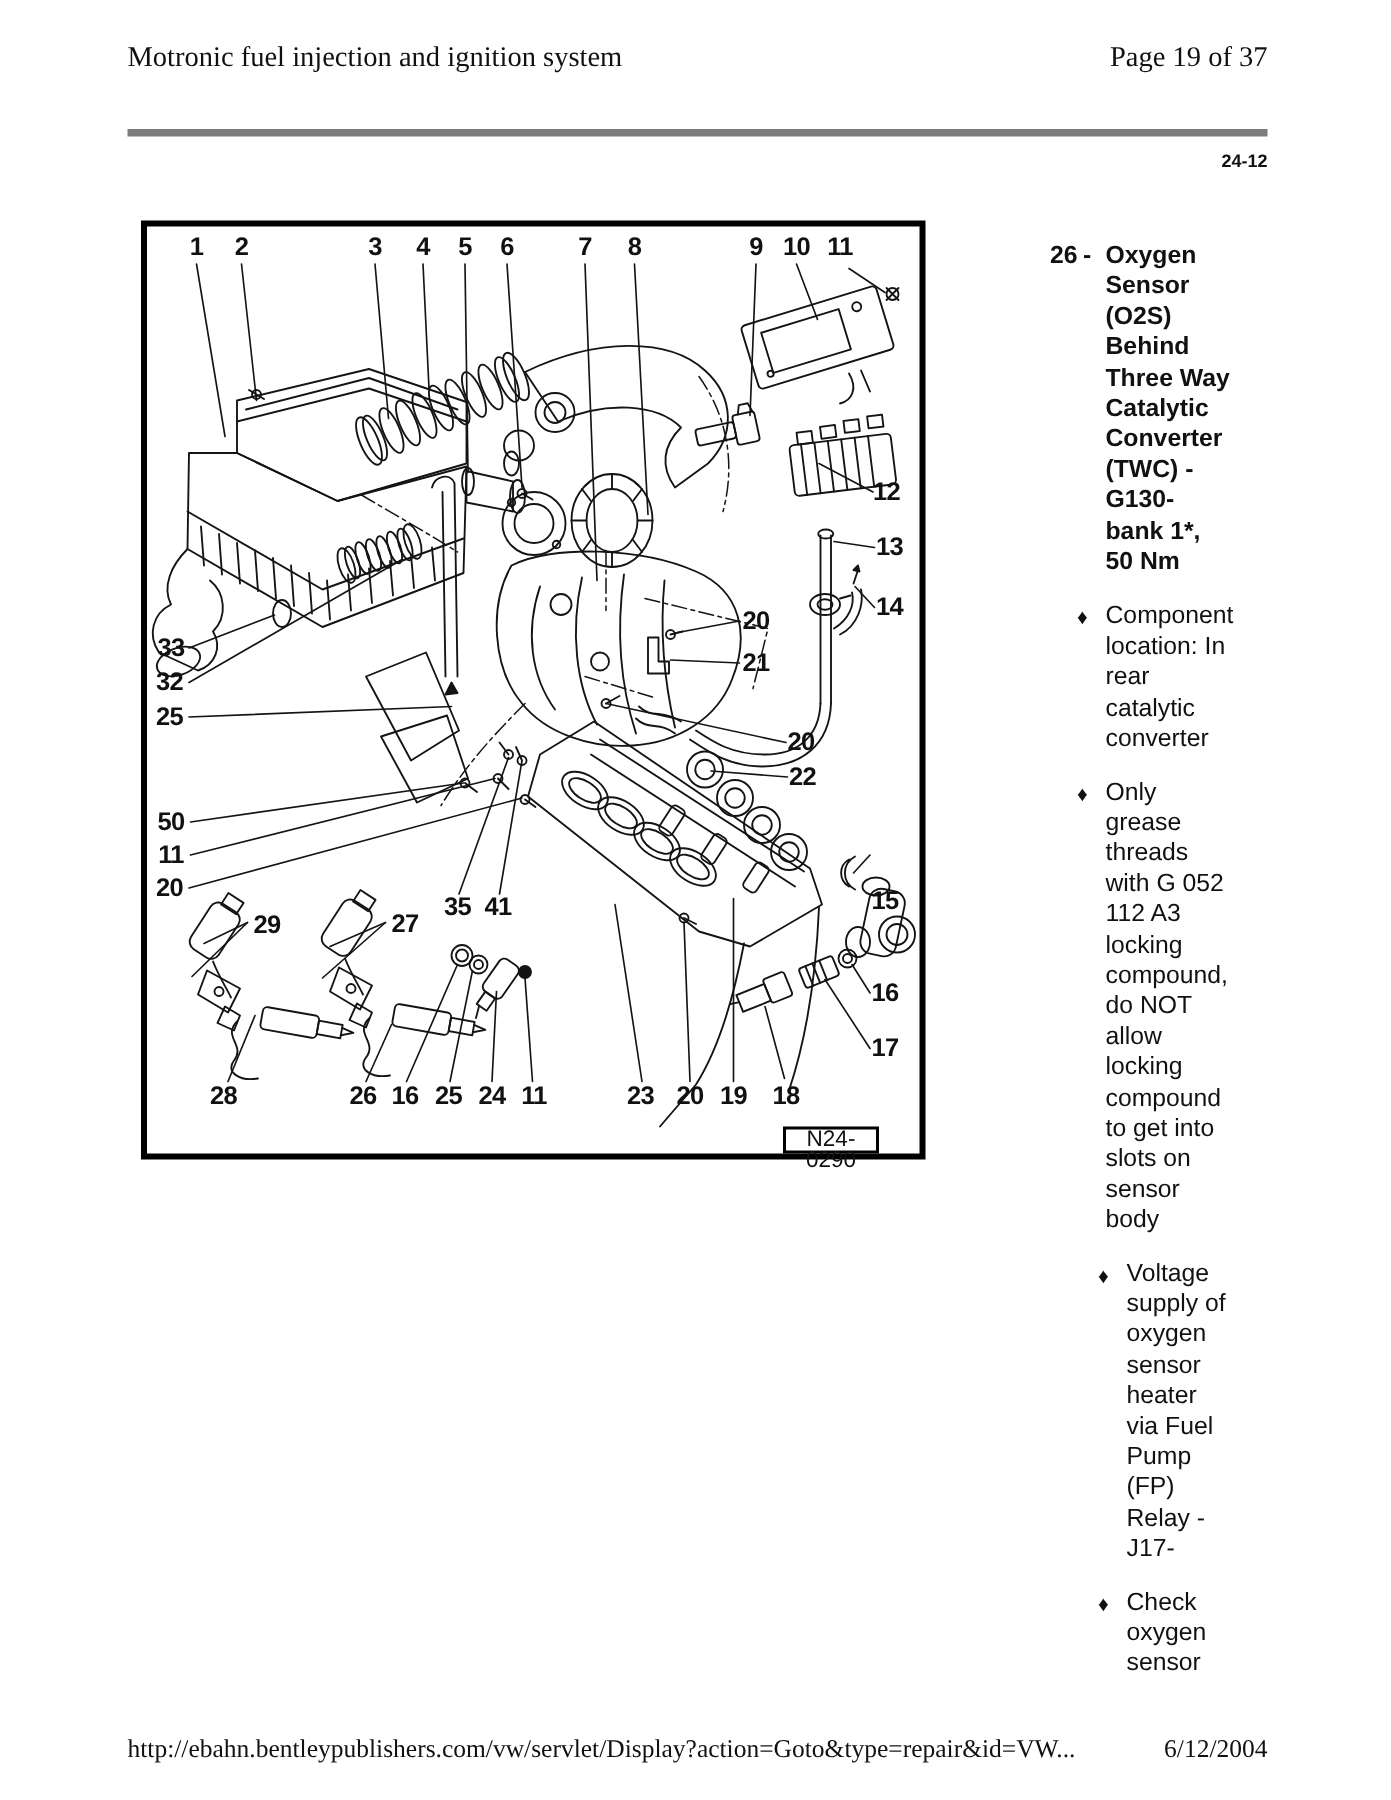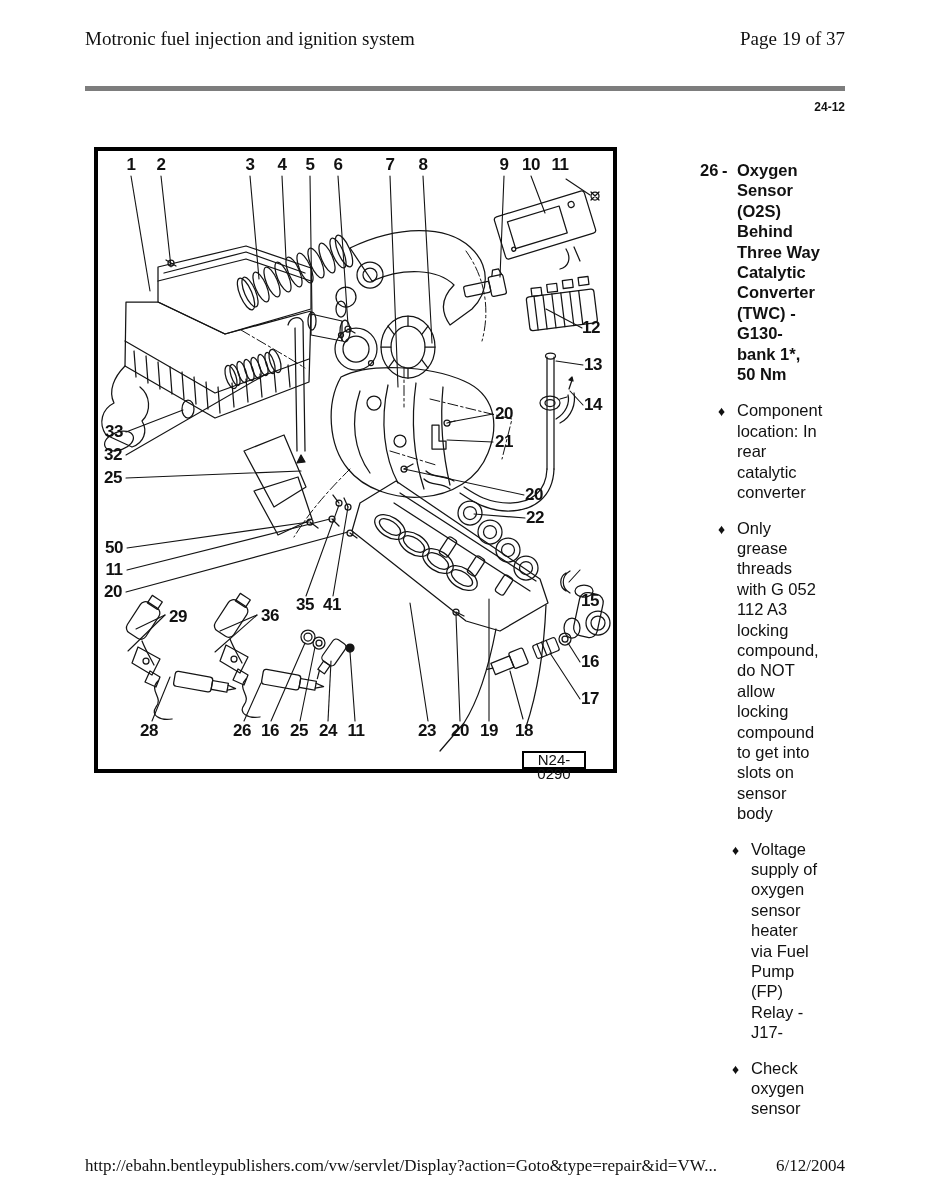--- a/index.html
+++ b/index.html
@@ -343,21 +343,21 @@
       <span class="callout" style="left: 492px; top: 419px; margin-top: 31px;">15</span>
       <span class="callout" style="left: 492px; top: 511px;">16</span>
       <span class="callout" style="left: 492px; top: 548px;">17</span>
       <span class="callout" style="left: 16px; top: 281px;">33</span>
       <span class="callout" style="left: 15px; top: 304px;">32</span>
       <span class="callout" style="left: 15px; top: 327px;">25</span>
       <span class="callout" style="left: 16px; top: 397px;">50</span>
       <span class="callout" style="left: 16px; top: 419px;">11</span>
       <span class="callout" style="left: 15px; top: 441px;">20</span>
       <span class="callout" style="left: 80px; top: 466px;">29</span>
-      <span class="callout" style="left: 172px; top: 465px;">36</span>
+      <span class="callout" style="left: 172px; top: 465px;">27</span>
       <span class="callout" style="left: 207px; top: 454px;">35</span>
       <span class="callout" style="left: 234px; top: 454px;">41</span>
       <span class="callout" style="left: 51px; top: 580px;">28</span>
       <span class="callout" style="left: 144px; top: 580px;">26</span>
       <span class="callout" style="left: 172px; top: 580px;">16</span>
       <span class="callout" style="left: 201px; top: 580px;">25</span>
       <span class="callout" style="left: 230px; top: 580px;">24</span>
       <span class="callout" style="left: 258px; top: 580px;">11</span>
       <span class="callout" style="left: 329px; top: 580px;">23</span>
       <span class="callout" style="left: 362px; top: 580px;">20</span>

